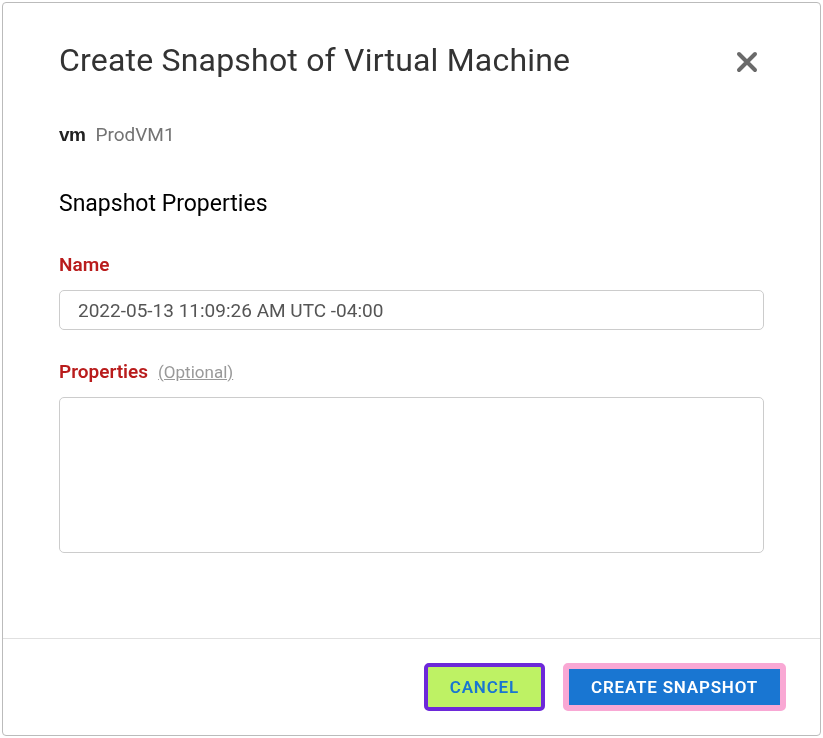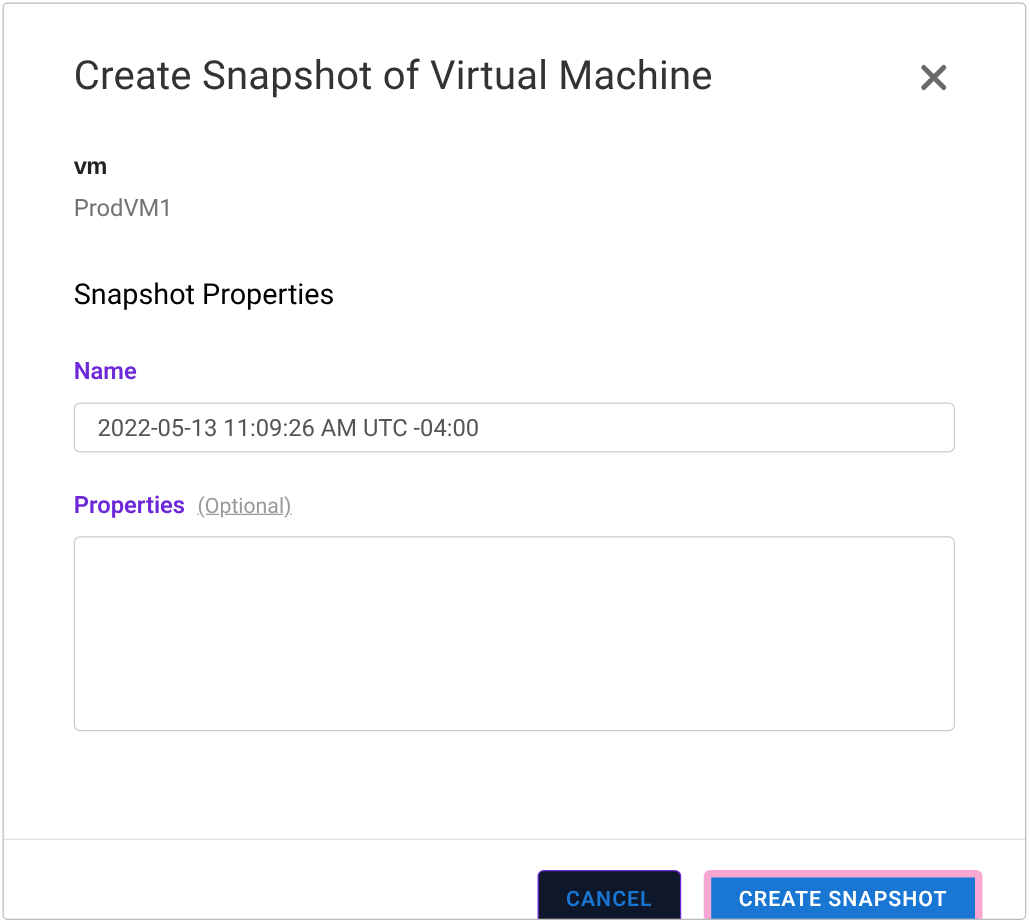--- a/index.html
+++ b/index.html
@@ -19,21 +19,20 @@
     .dialog {
       width: 819px;
       height: 734px;
       margin: 2px;
       border: 1px solid #bbb;
       background: #fff;
       display: flex;
       flex-direction: column;
       border-radius: 4px;
       overflow: hidden;
-      gap: 32px;
     }
     .dialog-body {
       flex: 1;
       padding: 38px 56px 20px 56px;
     }
     .dialog-header {
       display: flex;
       align-items: flex-start;
       justify-content: space-between;
       margin-bottom: 44px;
@@ -50,24 +49,23 @@
       cursor: pointer;
       padding: 6px;
       color: #6a6a6a;
       margin-top: 4px;
     }
     .close-btn svg {
       display: block;
     }
     .vm-row {
       display: flex;
-      align-items: flex-start;
+      align-items: flex-end;
       gap: 10px;
       margin-bottom: 44px;
-      flex-direction: column;
     }
     .vm-icon {
       font-weight: 800;
       font-size: 19px;
       color: #222;
       letter-spacing: -0.5px;
       font-family: Arial, sans-serif;
     }
     .vm-name {
       font-size: 19px;
@@ -84,21 +82,21 @@
       margin-bottom: 30px;
     }
     .form-label-row {
       display: flex;
       align-items: baseline;
       gap: 10px;
       margin-bottom: 14px;
     }
     .form-label {
       font-size: 19px;
-      color: #6d28d9;
+      color: #b91c1c;
       font-weight: 600;
     }
     .optional-hint {
       font-size: 17px;
       color: #999;
       font-weight: 400;
       text-decoration: underline;
     }
     .text-input {
       width: 100%;
@@ -135,22 +133,22 @@
       padding: 0 22px;
       font-size: 17px;
       font-weight: 600;
       letter-spacing: 0.8px;
       border-radius: 5px;
       cursor: pointer;
       font-family: inherit;
       text-transform: uppercase;
     }
     .btn-secondary {
-      background: #0f172a;
-      border: 1px solid #6d28d9;
+      background: #bef264;
+      border: 4px solid #6d28d9;
       color: #1976d2;
     }
     .btn-primary {
       background: #1976d2;
       border: 6px solid #f9a8d4;
       color: #fff;
     }
   </style>
 </head>
 <body>

